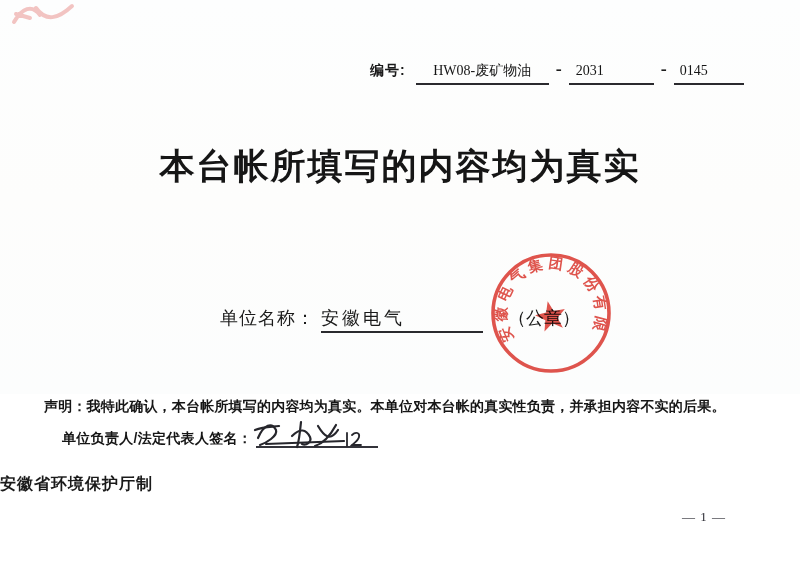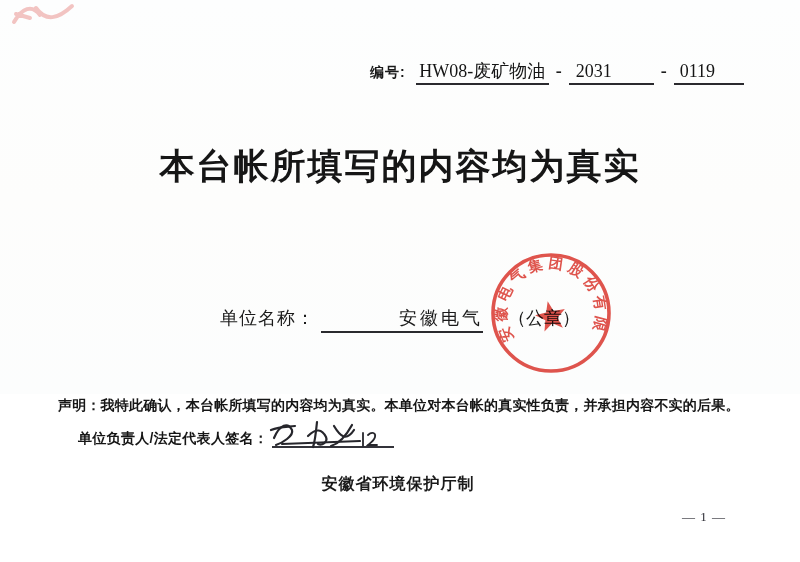--- a/index.html
+++ b/index.html
@@ -24,21 +24,21 @@
     position: absolute; left: 370px; top: 59px;
     display: flex; align-items: baseline;
     white-space: nowrap;
   }
   .serial-label {
     font-weight: bold; font-size: 14px; color: #1a1a1a;
     margin-right: 10px; letter-spacing: 1px;
   }
   .serial-field {
     font-family: "Liberation Serif", serif;
-    font-size: 18px; color: #151515;
+    font-size: 14px; color: #151515;
     display: inline-block;
     border-bottom: 2px solid #2a2a2e;
     line-height: 24px;
   }
   .serial-code { width: 133px; text-align: center; }
   .serial-year { width: 85px;  padding-left: 7px; }
   .serial-num  { width: 70px;  padding-left: 6px; }
   .serial-dash {
     font-family: "Liberation Serif", serif;
     font-size: 18px; font-weight: bold;
@@ -61,69 +61,68 @@
     position: absolute; left: 220px; top: 306px;
     display: flex; align-items: baseline;
     white-space: nowrap;
     font-size: 18px; font-weight: normal; color: #1a1a1a;
   }
   .unit-label { letter-spacing: 1px; }
   .unit-underline {
     display: inline-block;
     width: 162px;
     margin-left: 6px;
-    text-align: right;
+    text-align: left;
     border-bottom: 2px solid #2a2a2e;
     line-height: 25px;
     letter-spacing: 3px;
   }
   .seal-hint { margin-left: 25px; letter-spacing: 0px; }
 
   
   .stamp {
     position: absolute; left: 489px; top: 251px;
     width: 124px; height: 124px;
     mix-blend-mode: multiply;
     opacity: 0.88;
   }
 
   
   .declaration {
-    position: absolute; left: 58px; top: 396px;
+    position: absolute; left: 44px; top: 396px;
     width: 692px;
     font-size: 14px; font-weight: bold;
     letter-spacing: 0.2px;
     color: #161616;
     line-height: 20px;
-    font-family: Liberation Mono, monospace;
   }
 
   
   .sig-row {
-    position: absolute; left: 78px; top: 428px;
+    position: absolute; left: 62px; top: 428px;
     display: flex; align-items: flex-end;
     white-space: nowrap;
     font-size: 14px; font-weight: bold; color: #161616;
   }
   .sig-label { line-height: 20px; letter-spacing: 0.3px; }
   .sig-line {
     position: relative;
     display: inline-block;
     width: 122px; height: 20px;
     margin-left: 4px;
     border-bottom: 2px solid #33333a;
   }
   .sig-hand {
     position: absolute; left: -4px; top: -12px;
   }
 
   
   .issuer {
     position: absolute; left: 0; right: 4px; top: 474px;
-    text-align: center;
+    text-align: left;
     font-size: 16px; font-weight: bold;
     letter-spacing: 1px;
     color: #1a1a1a;
   }
 
   
   .page-num {
     position: absolute; right: 74px; top: 509px;
     font-family: "Liberation Serif", serif;
     font-size: 13px;
@@ -147,21 +146,21 @@
   <svg class="pen-mark" width="72" height="32" viewBox="0 0 72 32">
     <path d="M4,22 C12,8 22,4 30,15 M26,8 C36,22 48,19 62,6 M6,14 L20,18" fill="none" stroke="#e05a55" stroke-width="4" stroke-linecap="round"></path>
   </svg>
 
   <div class="serial-row">
     <span class="serial-label">编号:</span>
     <span class="serial-field serial-code">HW08-废矿物油</span>
     <span class="serial-dash">-</span>
     <span class="serial-field serial-year">2031</span>
     <span class="serial-dash">-</span>
-    <span class="serial-field serial-num">0119</span>
+    <span class="serial-field serial-num">0145</span>
   </div>
 
   <h1 class="doc-title">本台帐所填写的内容均为真实</h1>
 
   <div class="unit-row">
     <span class="unit-label">单位名称：</span>
     <span class="unit-underline">安徽电气</span>
     <span class="seal-hint">（公章）</span>
   </div>
 

